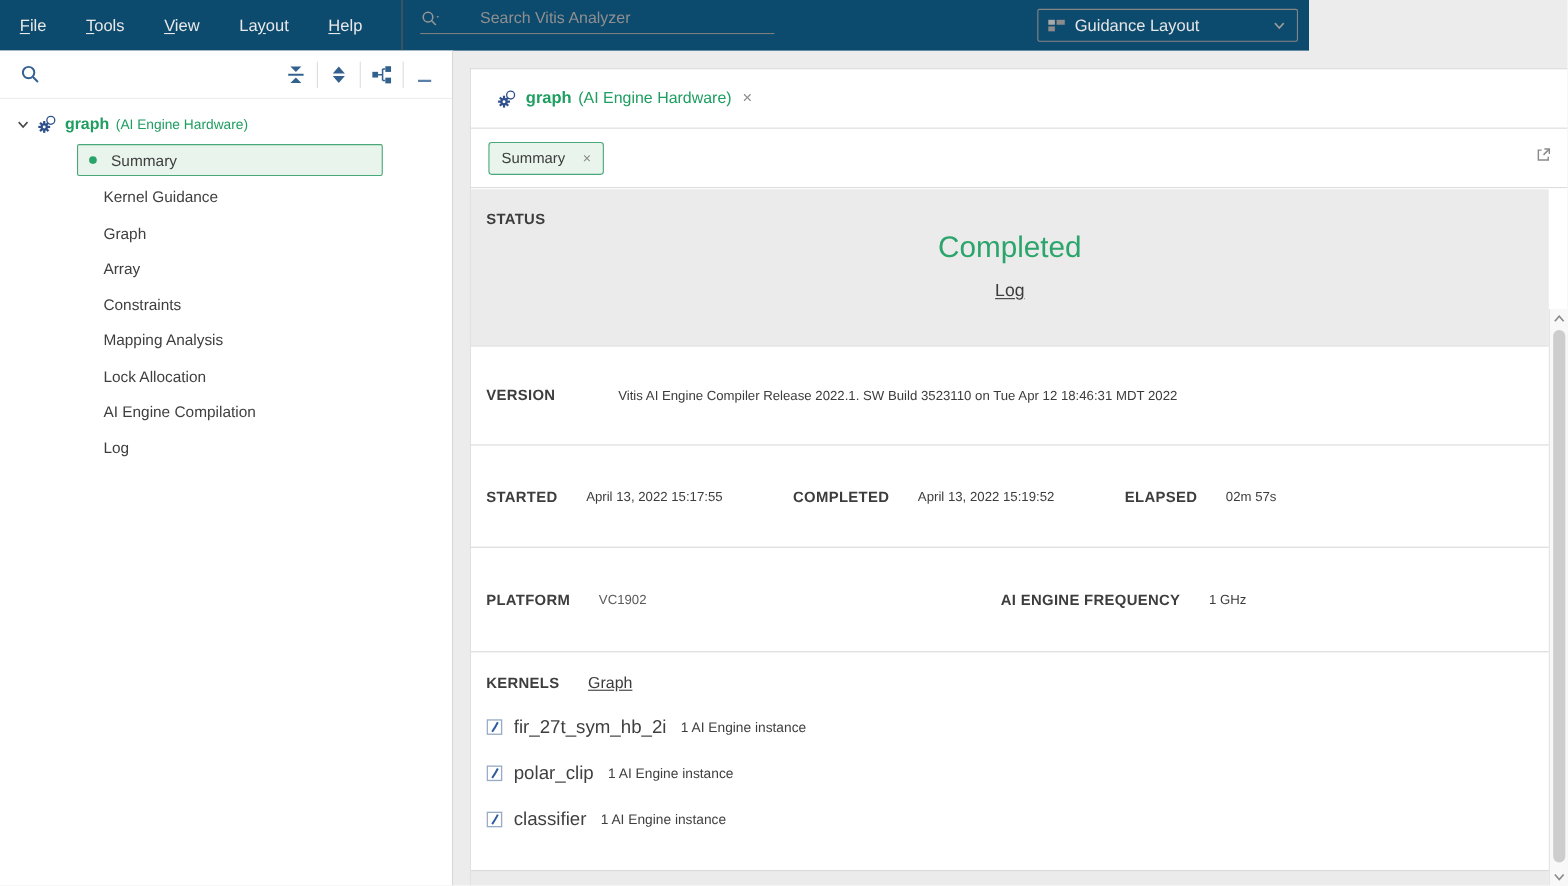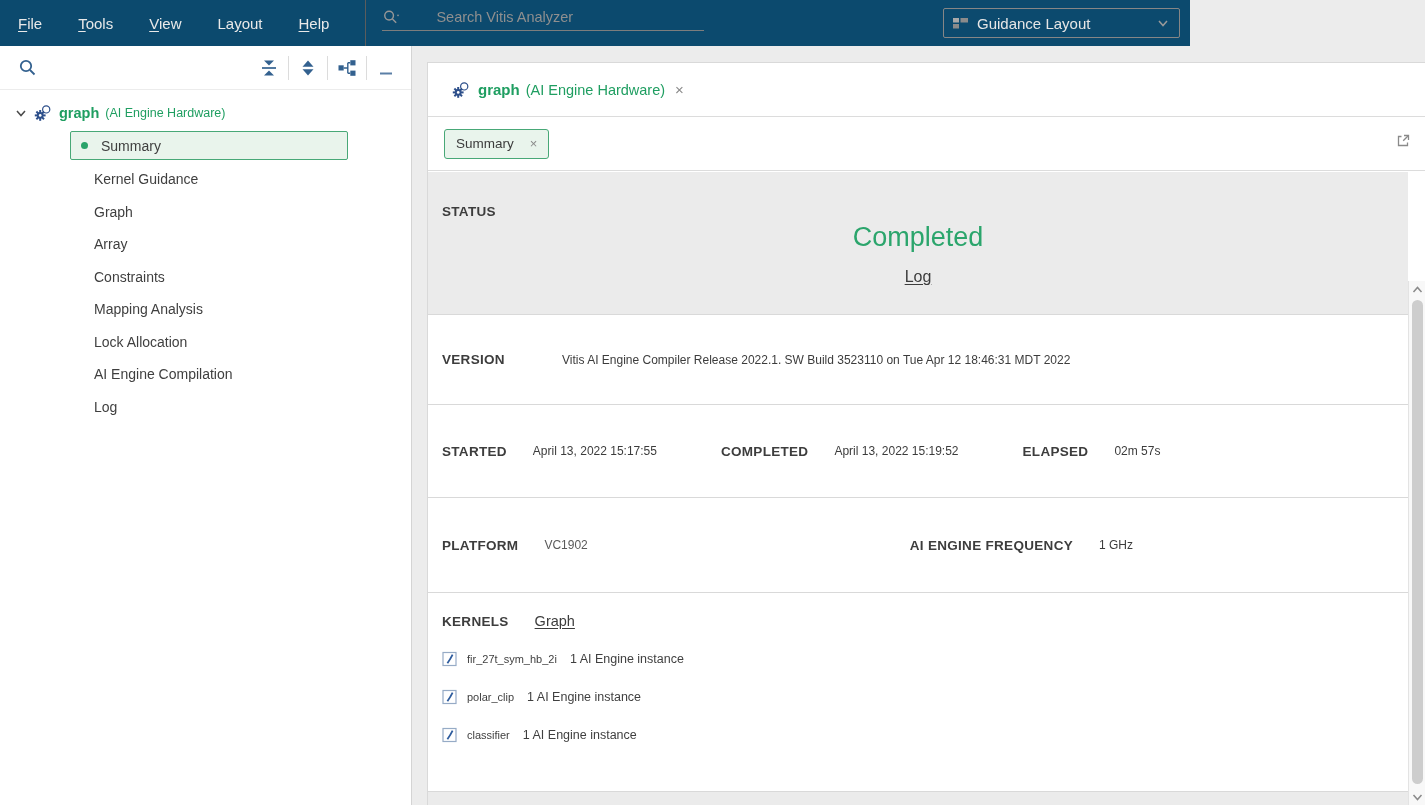--- a/index.html
+++ b/index.html
@@ -83,21 +83,21 @@
   .view-chip .chip-label { font-size:13.5px; color:#3c3c3c; }
   .view-chip .close-x { margin-left:16px; font-size:13px; }
   .popout-btn { position:absolute; right:13px; top:15px; cursor:pointer; display:flex; }
 
   .content { position:absolute; left:0; top:109px; right:0; bottom:0; display:flex; flex-direction:column; }
   .sections { margin-right:17px; display:flex; flex-direction:column; height:100%; }
 
   .sec-label { font-weight:bold; font-size:13.5px; color:#3d3d3d; letter-spacing:.3px; white-space:nowrap; }
   .sec-value { font-size:12px; color:#3c3c3c; }
 
-  .sec-status { height:142px; background:#ebebeb; padding:32px 14px 0 14px; }
+  .sec-status { height:142px; background:#ebebeb; padding:20px 14px 0 14px; }
   .status-center { text-align:center; }
   .status-value { color:#2ba56c; font-size:27px; margin-top:3px; font-family:"Liberation Sans","DejaVu Sans",sans-serif; }
   .status-log { margin-top:15px; }
   a.plain-link { color:#3c3c3c; text-decoration:underline; text-underline-offset:2px; cursor:pointer; }
 
   .sec-version { height:90px; border-top:1px solid #d9d9d9; display:flex; align-items:center; padding-left:14px; }
   .sec-version .sec-label { width:120px; }
 
   .sec-timing { height:93px; border-top:1px solid #d9d9d9; display:flex; align-items:center; padding-left:14px; }
   .pair { display:flex; align-items:center; }
@@ -108,21 +108,21 @@
   .sec-platform { height:95px; border-top:1px solid #d9d9d9; display:flex; align-items:center; padding-left:14px; }
   .sec-platform .pair-freq { margin-left:258px; }
   .val-dim { color:#5a5a5a; }
 
   .sec-kernels { height:199px; border-top:1px solid #d9d9d9; padding:20px 14px 0 14px; }
   .kernels-head { display:flex; align-items:baseline; }
   .kernels-head a { margin-left:26px; font-size:14.5px; }
   .kernel-row { display:flex; align-items:center; margin-top:22px; }
   .kernel-row:first-of-type { margin-top:30px; }
   .kernel-row .kicon { display:flex; margin-right:9px; }
-  .kernel-name { font-size:11px; color:#3f3f3f; }
+  .kernel-name { font-size:17px; color:#3f3f3f; }
   .kernel-count { font-size:12.5px; color:#3f3f3f; margin-left:13px; }
 
   .sec-next-peek { flex:1; background:#ebebeb; border-top:1px solid #d9d9d9; }
 
   
   .scrollbar {
     position:absolute; right:0; top:109px; bottom:0; width:17px;
     background:#f8f8f8; border-left:1px solid #e3e3e3;
     display:flex; flex-direction:column; align-items:center;
   }

